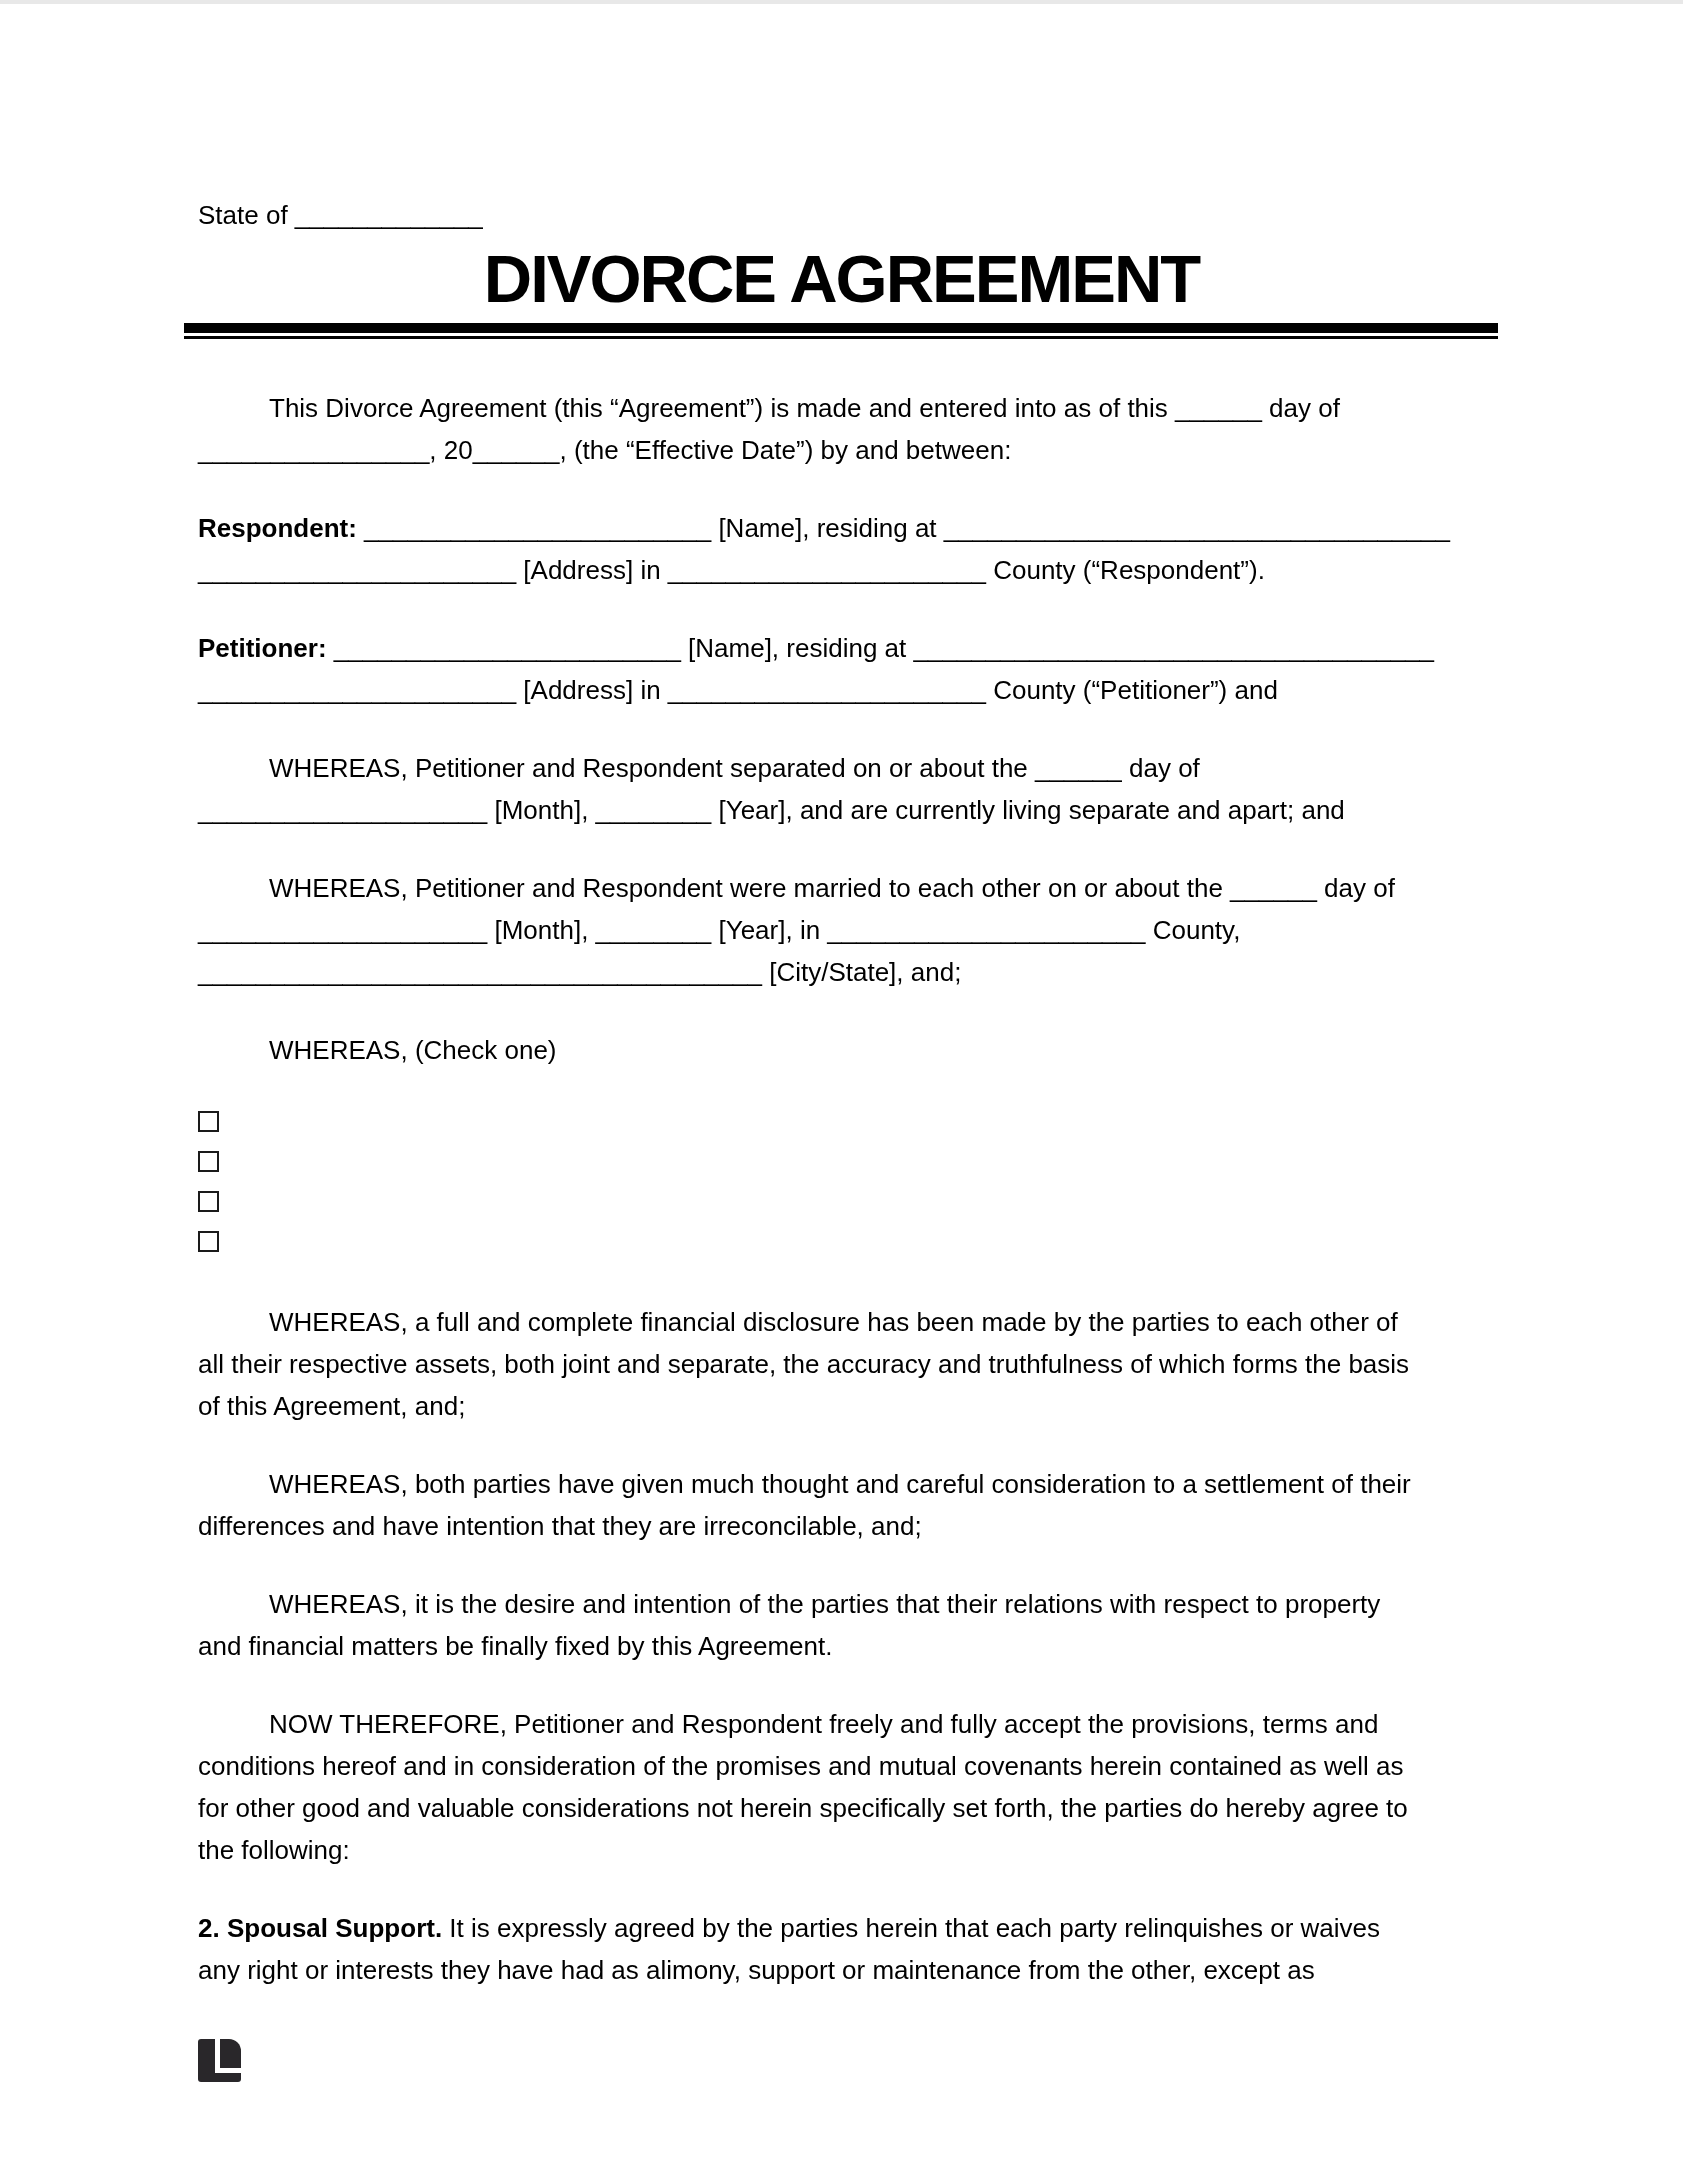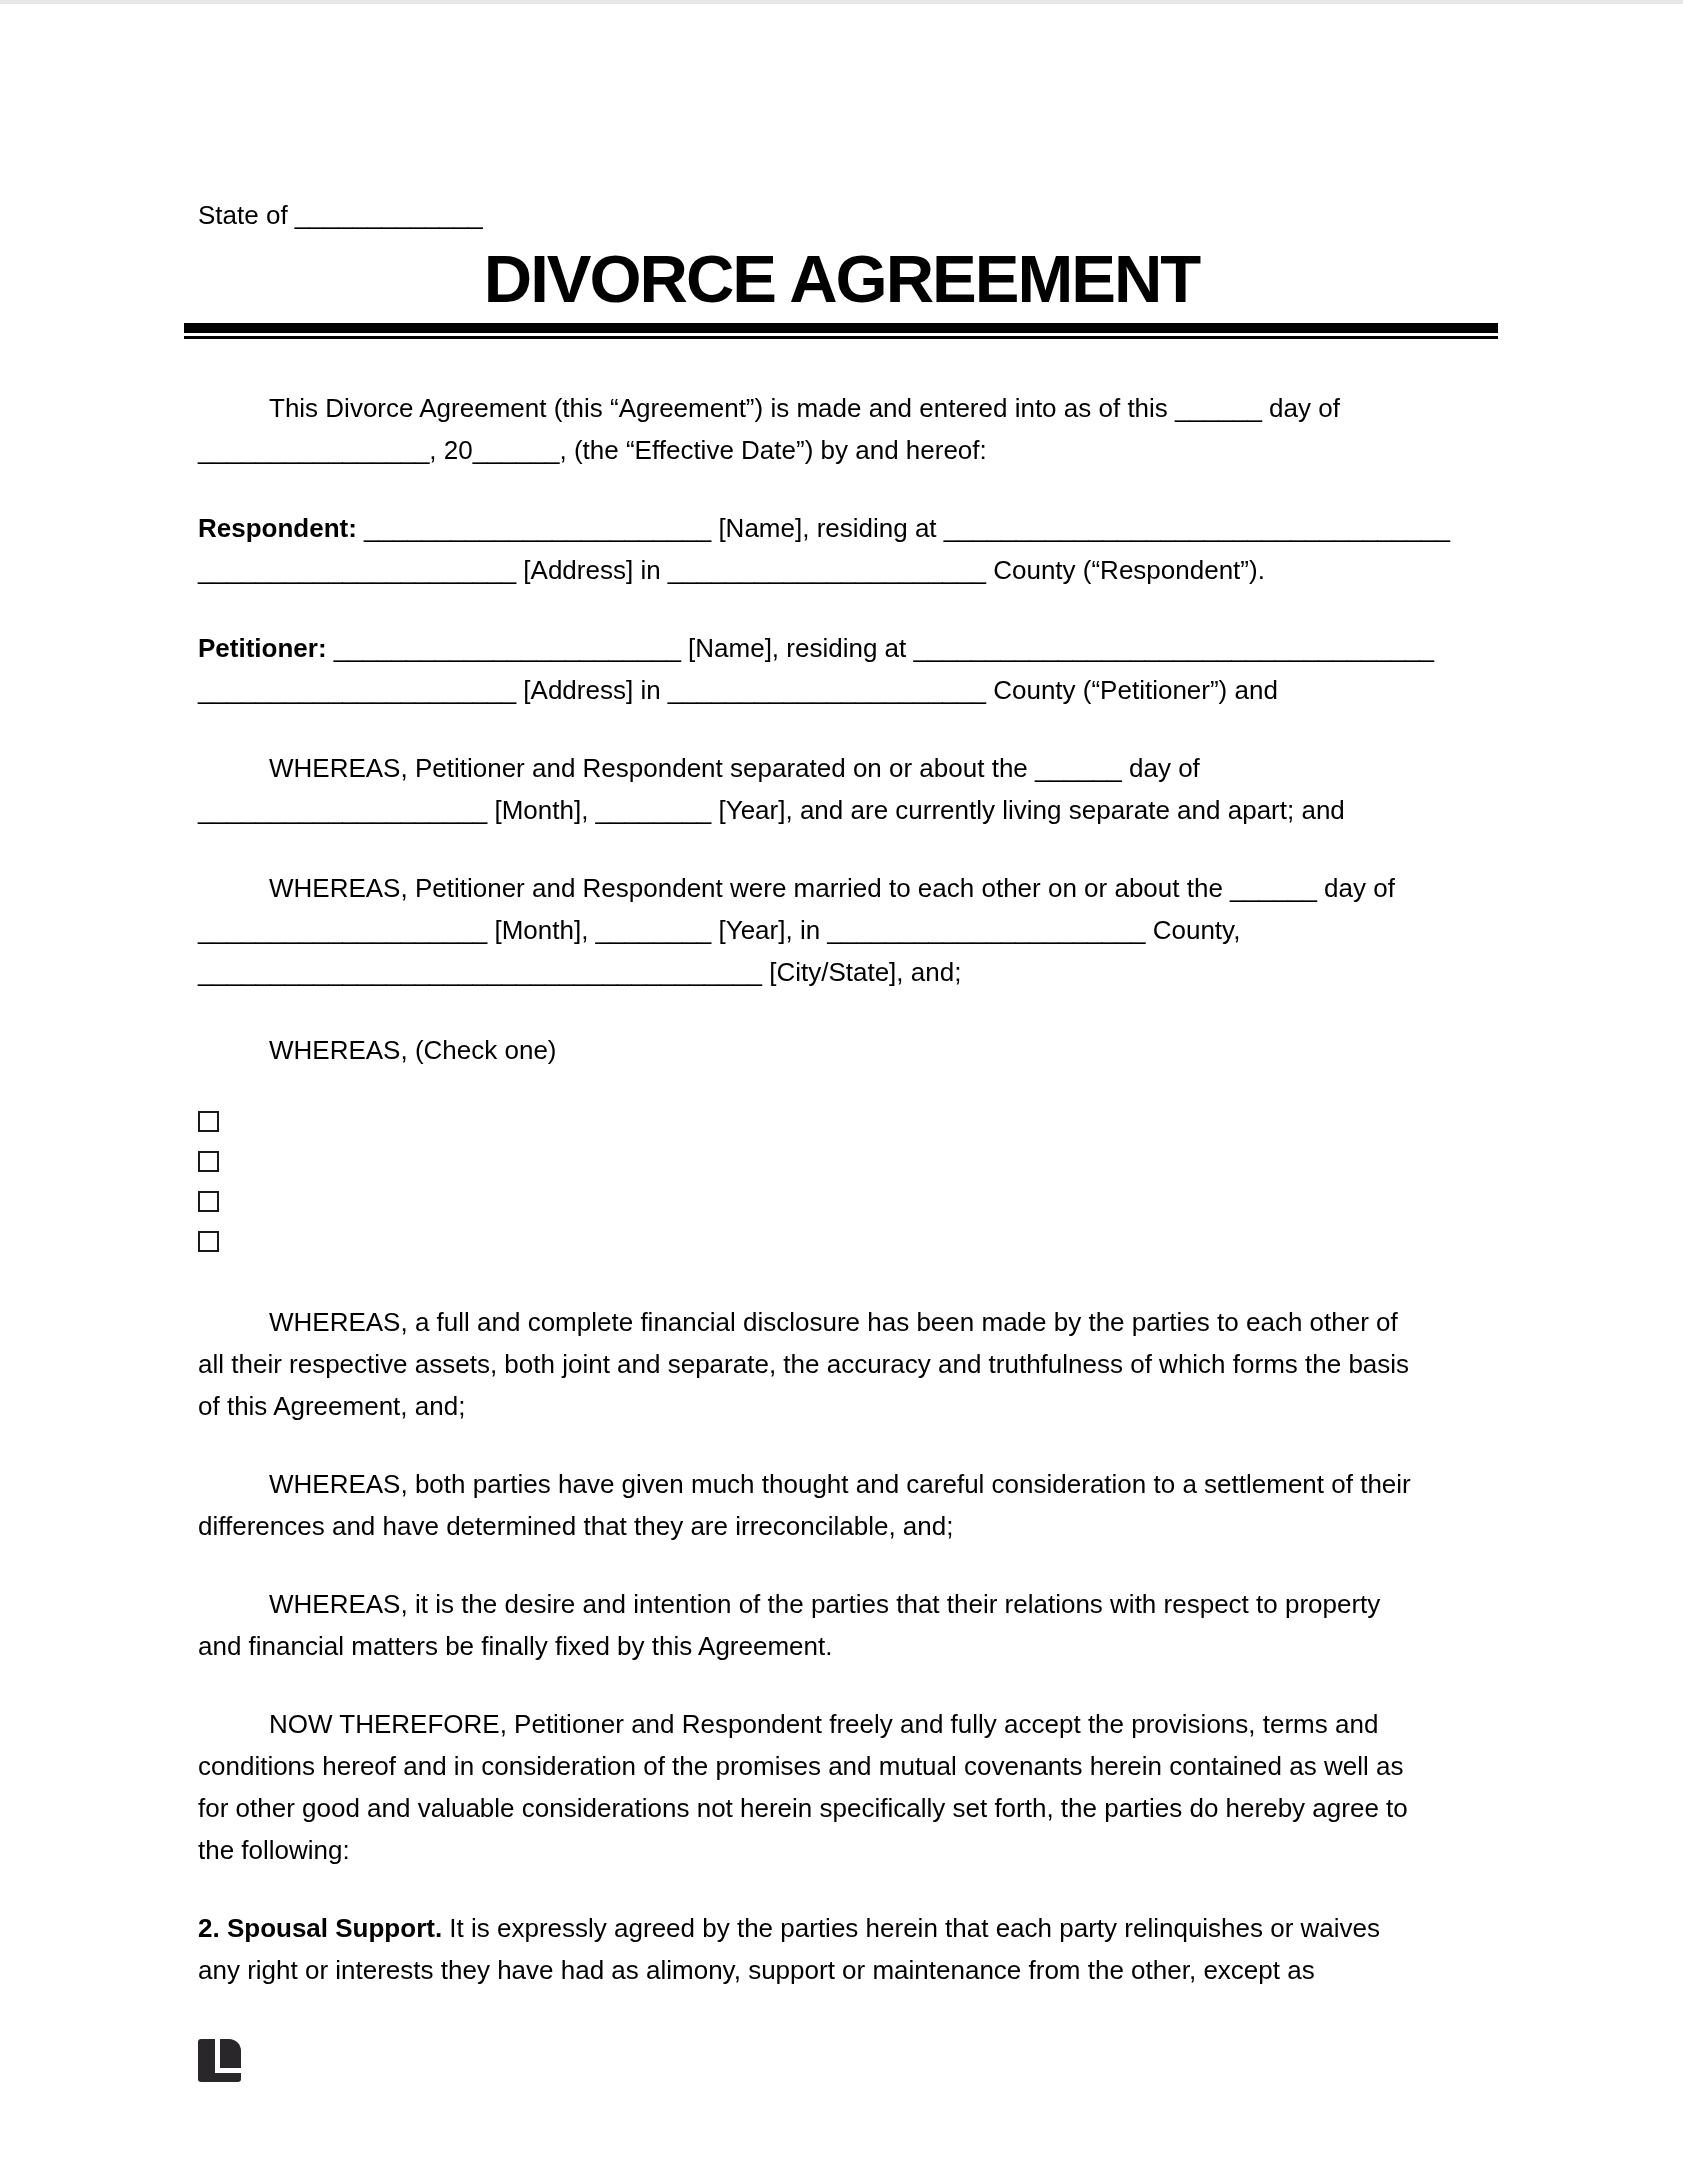--- a/index.html
+++ b/index.html
@@ -50,21 +50,21 @@
     <div class="doc-title">DIVORCE AGREEMENT</div>
 
     <div class="title-rule">
       <div class="thick"></div>
       <div class="thin"></div>
     </div>
 
     <div class="doc-body">
 
       <p class="indent">This Divorce Agreement (this “Agreement”) is made and entered into as of this ______ day of
-________________, 20______, (the “Effective Date”) by and hereof:</p>
+________________, 20______, (the “Effective Date”) by and between:</p>
 
       <p><span class="b">Respondent:</span><span> ________________________ [Name], residing at ___________________________________
 ______________________ [Address] in ______________________ County (“Respondent”).</span></p>
 
       <p><span class="b">Petitioner:</span><span> ________________________ [Name], residing at ____________________________________
 ______________________ [Address] in ______________________ County (“Petitioner”) and</span></p>
 
       <p class="indent">WHEREAS, Petitioner and Respondent separated on or about the ______ day of
 ____________________ [Month], ________ [Year], and are currently living separate and apart; and</p>
 
@@ -79,21 +79,21 @@
         <div class="check-row"><span class="check-box"></span><span class="b"></span><span></span></div>
         <div class="check-row"><span class="check-box"></span><span class="b"></span><span></span></div>
         <div class="check-row"><span class="check-box"></span><span class="b"></span><span></span></div>
       </div>
 
       <p class="indent">WHEREAS, a full and complete financial disclosure has been made by the parties to each other of
 all their respective assets, both joint and separate, the accuracy and truthfulness of which forms the basis
 of this Agreement, and;</p>
 
       <p class="indent">WHEREAS, both parties have given much thought and careful consideration to a settlement of their
-differences and have determined that they are irreconcilable, and;</p>
+differences and have intention that they are irreconcilable, and;</p>
 
       <p class="indent">WHEREAS, it is the desire and intention of the parties that their relations with respect to property
 and financial matters be finally fixed by this Agreement.</p>
 
       <p class="indent">NOW THEREFORE, Petitioner and Respondent freely and fully accept the provisions, terms and
 conditions hereof and in consideration of the promises and mutual covenants herein contained as well as
 for other good and valuable considerations not herein specifically set forth, the parties do hereby agree to
 the following:</p>
 
       <p><span class="b">2. Spousal Support.</span><span> It is expressly agreed by the parties herein that each party relinquishes or waives

